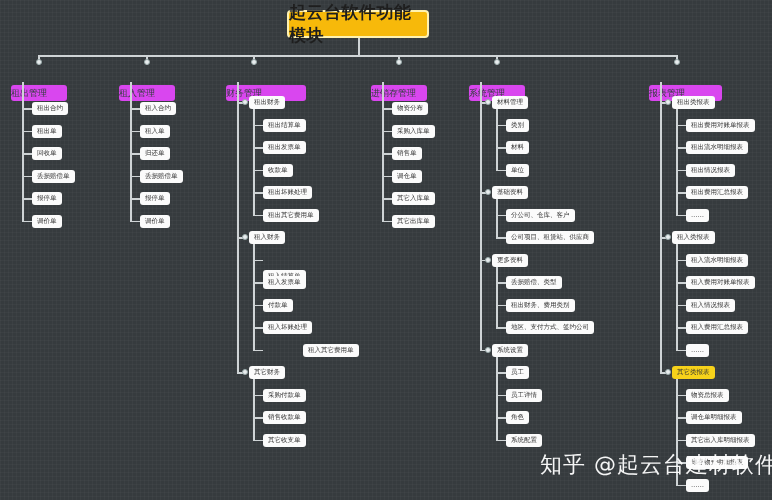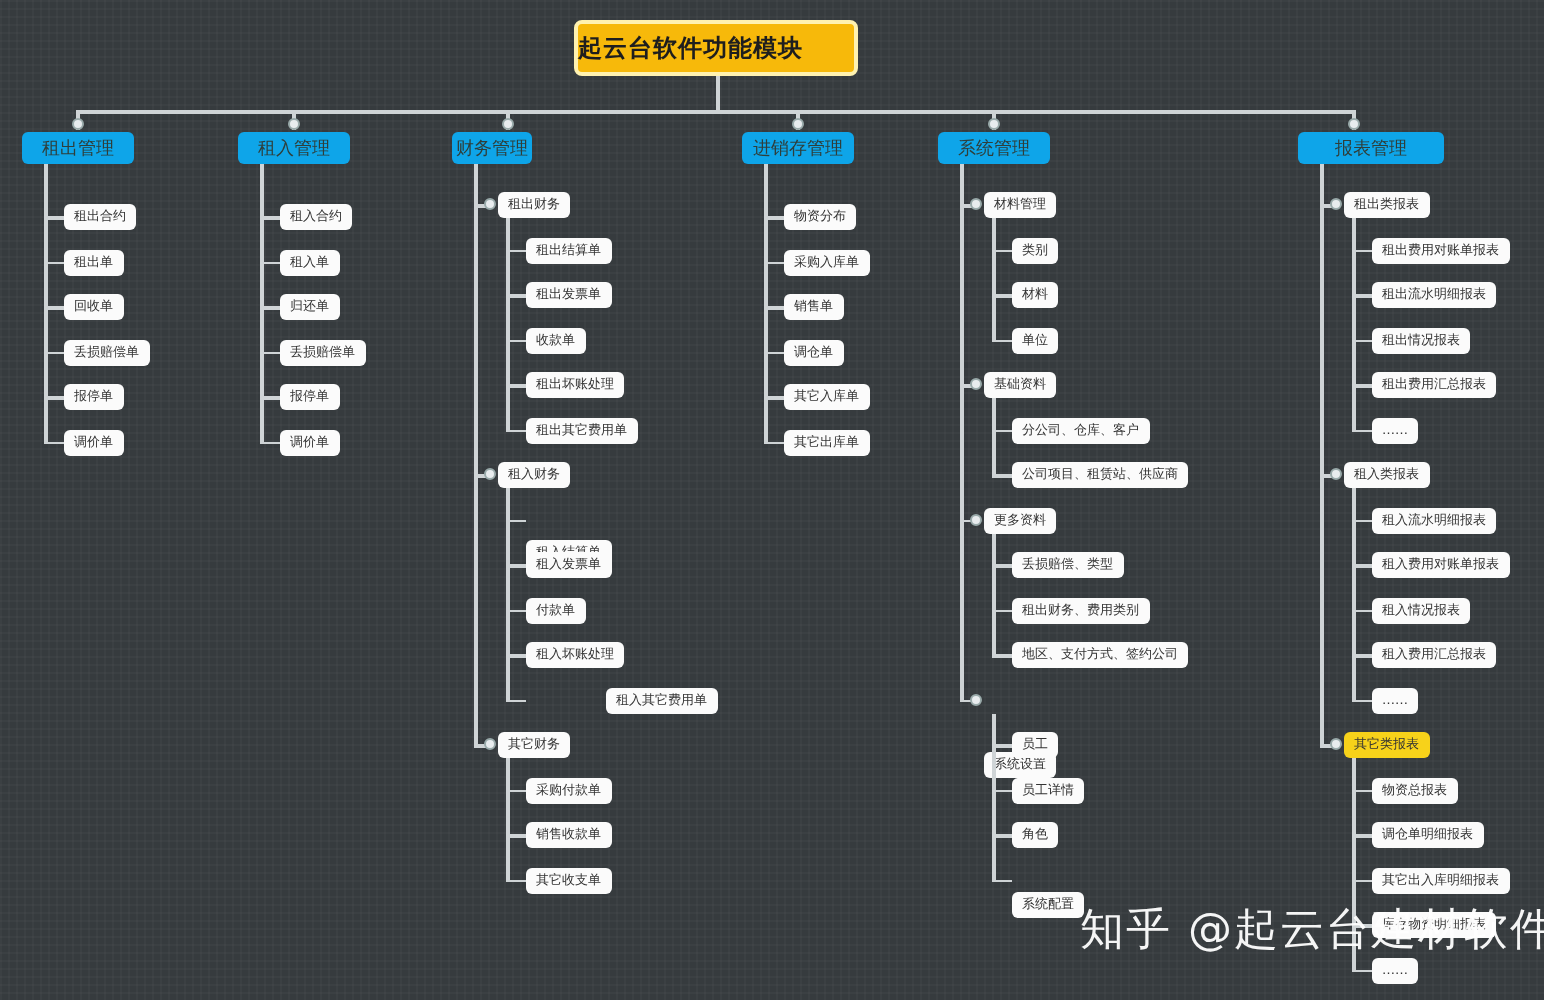--- a/index.html
+++ b/index.html
@@ -1,20 +1,20 @@
 <!DOCTYPE html>
 <html><head>
 <meta charset="utf-8">
 <style>
   html,body{margin:0;padding:0;}
   body{width:772px;height:500px;background:#363b3e;position:relative;overflow:hidden;font-family:"DejaVu Sans","Liberation Sans",sans-serif;}
   .bg{position:absolute;inset:0;background-image:linear-gradient(rgba(255,255,255,0.025) 1px,transparent 1px),linear-gradient(90deg,rgba(255,255,255,0.025) 1px,transparent 1px);background-size:4px 4px;}
   .line{position:absolute;background:#cfd4d6;}
-  .root{position:absolute;left:287px;top:10px;width:142px;height:28px;background:#f7b90a;border:2px solid #fff2b0;border-radius:4px;box-sizing:border-box;color:#1e1e1e;font-weight:bold;font-size:12px;display:flex;align-items:center;justify-content:flex-start;letter-spacing:0.5px;}
-  .l1{position:absolute;height:16px;width:56px;background:#0ea5e9;border-radius:3px;color:#2f3e3a;font-size:9px;display:flex;align-items:center;justify-content:center;}
+  .root{position:absolute;left:287px;top:10px;width:142px;height:28px;background:#f7b90a;border:2px solid #fff2b0;border-radius:4px;box-sizing:border-box;color:#1e1e1e;font-weight:bold;font-size:17px;display:flex;align-items:center;justify-content:flex-start;letter-spacing:0.5px;}
+  .l1{position:absolute;height:16px;width:56px;background:#d946ef;border-radius:3px;color:#2f3e3a;font-size:9px;display:flex;align-items:center;margin-top:19px;}
   .dot{position:absolute;width:6px;height:6px;border-radius:50%;background:#e8ecee;border:1px solid #9aa;box-sizing:border-box;}
   .node{position:absolute;height:13px;background:#fbfbfb;border-radius:3px;color:#333;font-size:6.5px;display:flex;align-items:center;padding:0 5px;white-space:nowrap;box-sizing:border-box;}
   .node.hl{background:#f7d21a;}
   .watermark{position:absolute;left:540px;top:450px;color:#ffffff;font-size:22px;letter-spacing:1px;opacity:0.95;white-space:nowrap;}
 </style>
 </head>
 <body>
 
 <div class="bg"></div>
 <div id="diagram">
@@ -75,21 +75,21 @@
     <div class="node" style="left: 140px; top: 192px;">
       <span>报停单</span>
     </div>
     <div class="line" style="left: 130px; top: 220.5px; width: 10px; height: 1.5px;"></div>
     <div class="node" style="left: 140px; top: 214.5px;">
       <span>调价单</span>
     </div>
     <div class="line" style="left: 130px; top: 82px; width: 1.5px; height: 139.5px;"></div>
     <div class="line" style="left: 253px; top: 55px; width: 2px; height: 10px;"></div>
     <div class="dot" style="left: 251px; top: 59px;"></div>
-    <div class="l1" style="left: 226px; top: 66px; width: 40px;">
+    <div class="l1" style="left: 226px; top: 66px; width: 80px;">
       <span>财务管理</span>
     </div>
     <div class="line" style="left: 237px; top: 102px; width: 8px; height: 1.5px;"></div>
     <div class="dot" style="left: 242px; top: 99px;"></div>
     <div class="node" style="left: 249px; top: 96px;">
       <span>租出财务</span>
     </div>
     <div class="line" style="left: 253px; top: 124.5px; width: 10px; height: 1.5px;"></div>
     <div class="node" style="left: 263px; top: 118.5px;">
       <span>租出结算单</span>
@@ -236,37 +236,37 @@
     <div class="node" style="left: 506px; top: 298.5px;">
       <span>租出财务、费用类别</span>
     </div>
     <div class="line" style="left: 496px; top: 327px; width: 10px; height: 1.5px;"></div>
     <div class="node" style="left: 506px; top: 321px;">
       <span>地区、支付方式、签约公司</span>
     </div>
     <div class="line" style="left: 496px; top: 266.5px; width: 1.5px; height: 61.5px;"></div>
     <div class="line" style="left: 480px; top: 349.5px; width: 8px; height: 1.5px;"></div>
     <div class="dot" style="left: 485px; top: 346.5px;"></div>
-    <div class="node" style="left: 492px; top: 343.5px; margin-top: 32px;">
+    <div class="node" style="left: 492px; top: 343.5px;">
       <span>系统设置</span>
     </div>
     <div class="line" style="left: 496px; top: 372px; width: 10px; height: 1.5px;"></div>
     <div class="node" style="left: 506px; top: 366px;">
       <span>员工</span>
     </div>
     <div class="line" style="left: 496px; top: 394.5px; width: 10px; height: 1.5px;"></div>
     <div class="node" style="left: 506px; top: 388.5px;">
       <span>员工详情</span>
     </div>
     <div class="line" style="left: 496px; top: 417px; width: 10px; height: 1.5px;"></div>
     <div class="node" style="left: 506px; top: 411px;">
       <span>角色</span>
     </div>
     <div class="line" style="left: 496px; top: 439.5px; width: 10px; height: 1.5px;"></div>
-    <div class="node" style="left: 506px; top: 433.5px; margin-top: 12px;">
+    <div class="node" style="left: 506px; top: 433.5px;">
       <span>系统配置</span>
     </div>
     <div class="line" style="left: 496px; top: 356.5px; width: 1.5px; height: 84px;"></div>
     <div class="line" style="left: 480px; top: 82px; width: 1.5px; height: 268.5px;"></div>
     <div class="line" style="left: 676px; top: 55px; width: 2px; height: 10px;"></div>
     <div class="dot" style="left: 674px; top: 59px;"></div>
     <div class="l1" style="left: 649px; top: 66px; width: 73px;">
       <span>报表管理</span>
     </div>
     <div class="line" style="left: 660px; top: 102px; width: 8px; height: 1.5px;"></div>

